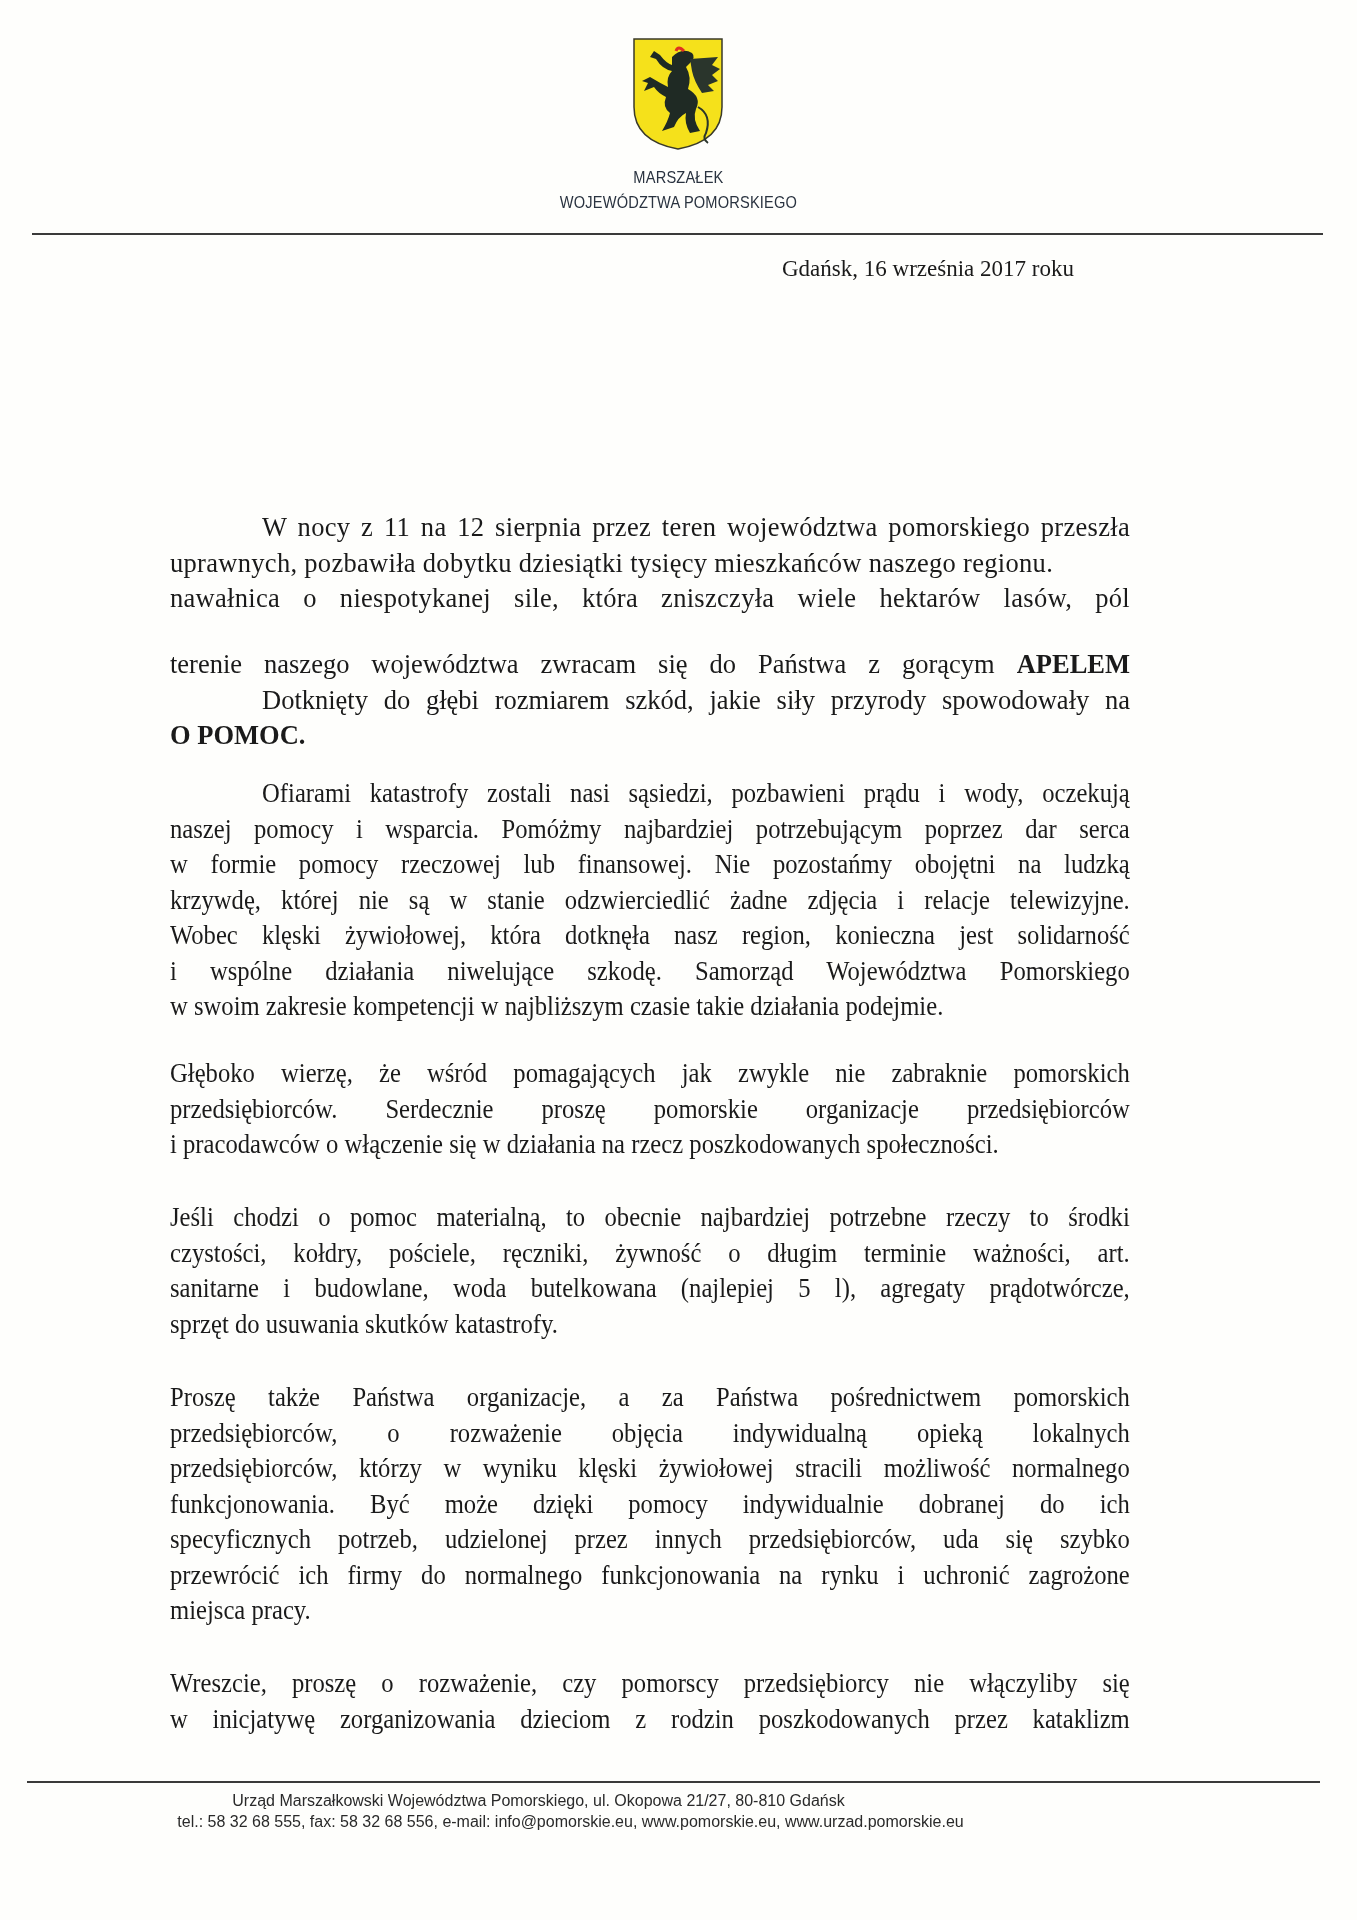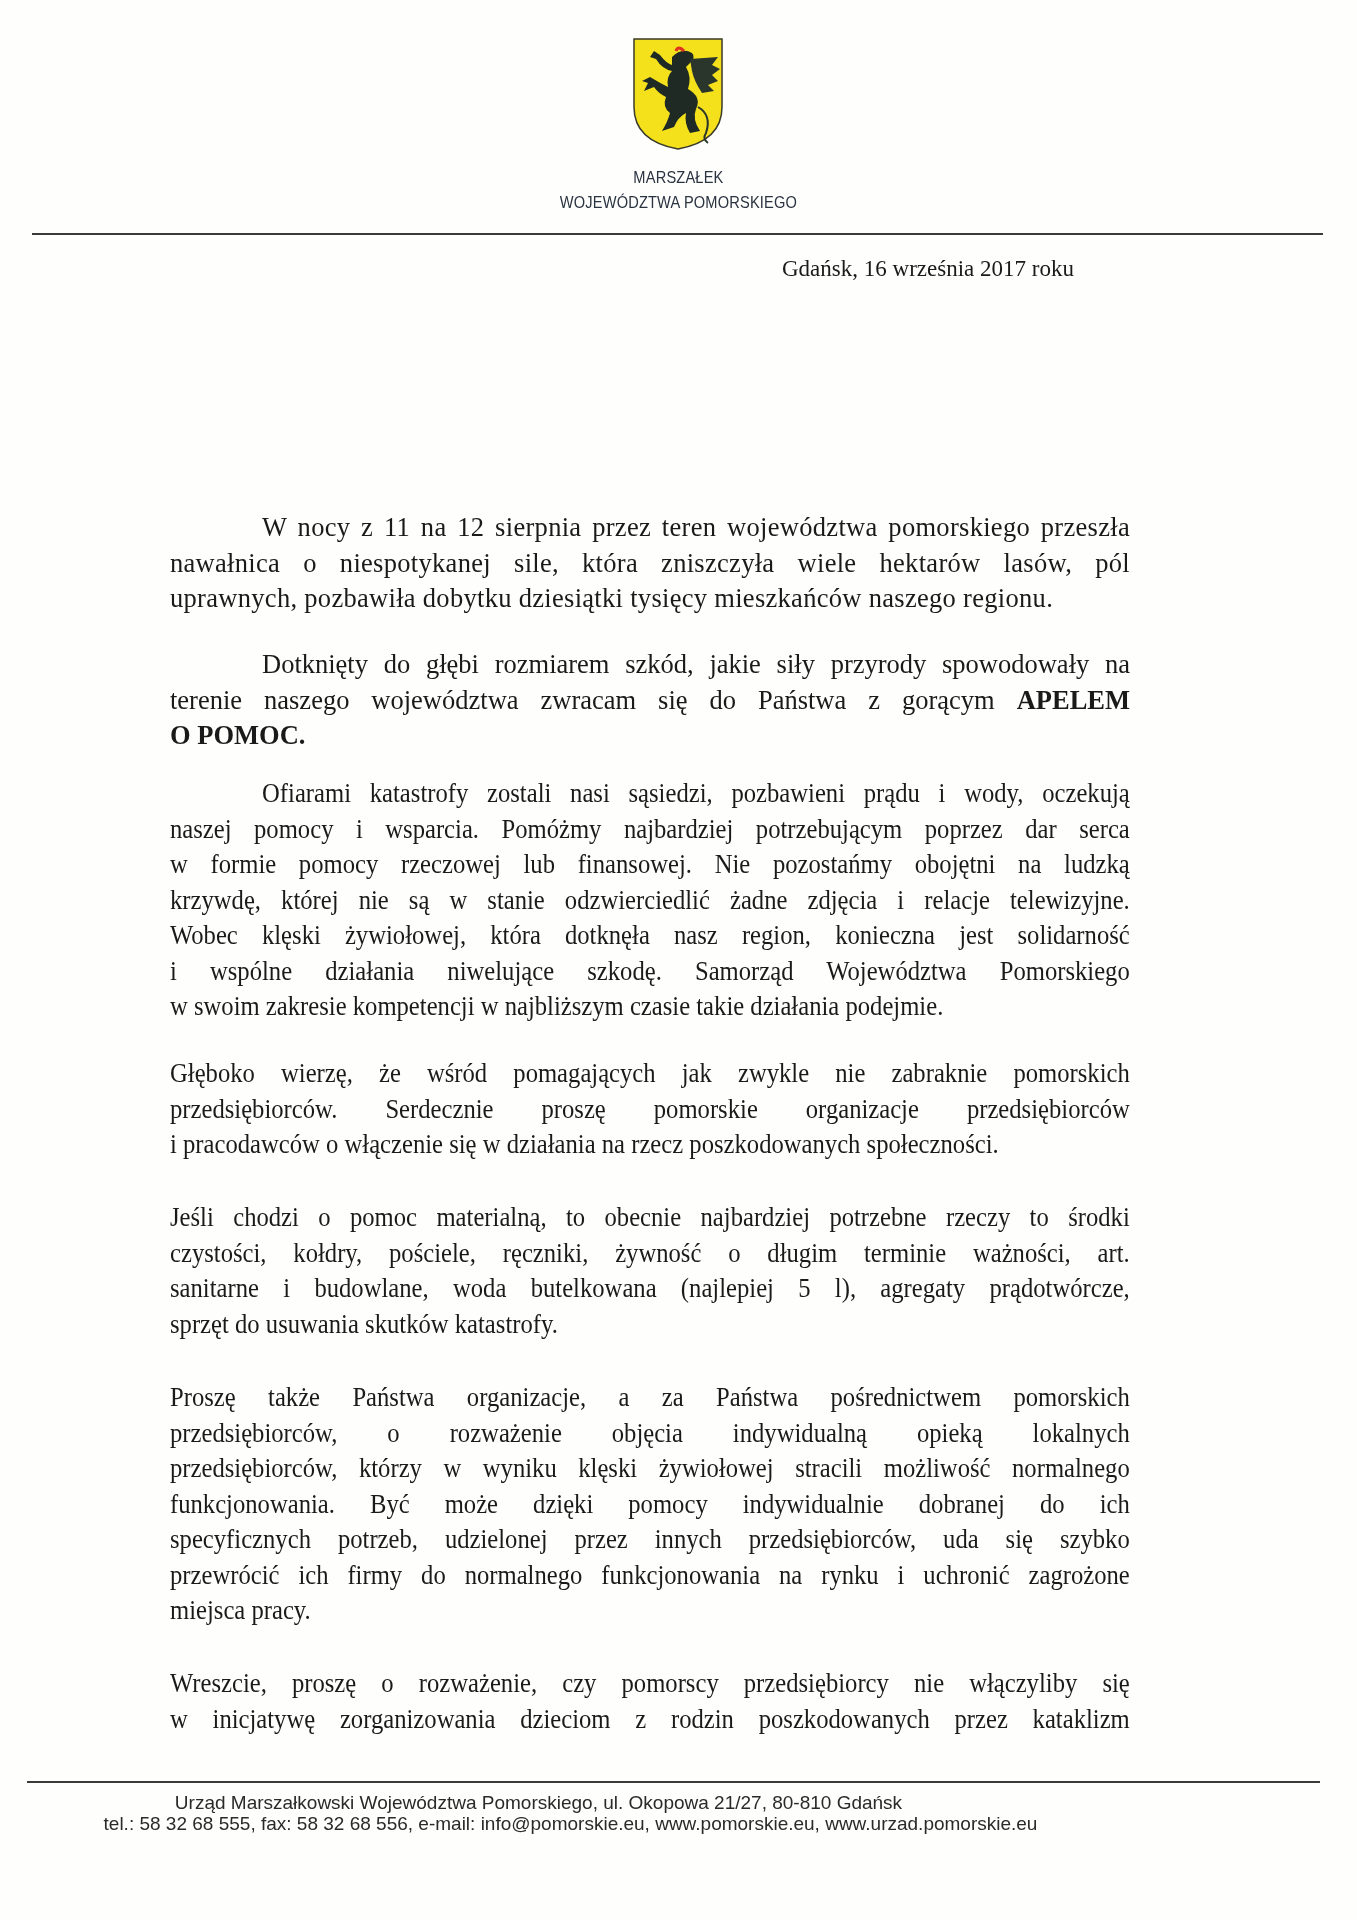--- a/index.html
+++ b/index.html
@@ -47,21 +47,21 @@
     #p2 { top: 647px; }
     #p3 { top: 776px; }
     #p4 { top: 1056px; }
     #p5 { top: 1200px; }
     #p6 { top: 1380px; }
     #p7 { top: 1666px; }
 
     .footer {
       left: 0; width: 1077px; text-align: center;
       font-family: "Liberation Sans", sans-serif;
-      font-size: 19px; color: #2a2a2a; white-space: nowrap;
+      font-size: 16px; color: #2a2a2a; white-space: nowrap;
     }
     #footer-1 { top: 1792px; }
     #footer-2 { top: 1813px; margin-left: 32px; }
   </style>
 </head>
 <body>
 
 <div id="crest" class="abs">
   <svg width="92" height="114" viewBox="0 0 92 114">
     <path d="M2 2 H90 V70 Q90 104 46 112 Q2 104 2 70 Z" fill="#f5e11b" stroke="#3a3a2a" stroke-width="1.5"></path>
@@ -79,27 +79,27 @@
 <div id="lh-2" class="abs lh-text">WOJEWÓDZTWA POMORSKIEGO</div>
 <div id="rule-top" class="abs rule"></div>
 
 <div id="date" class="abs">Gdańsk, 16 września 2017 roku</div>
 
 <div id="title" class="abs title">
 </div>
 
 <div id="p1" class="abs para">
   <span class="line" style="padding-left:92px">W nocy z 11 na 12 sierpnia przez teren województwa pomorskiego przeszła</span>
+  <span class="line last">uprawnych, pozbawiła dobytku dziesiątki tysięcy mieszkańców naszego regionu.</span>
   <span class="line">nawałnica o niespotykanej sile, która zniszczyła wiele hektarów lasów, pól</span>
-  <span class="line last">uprawnych, pozbawiła dobytku dziesiątki tysięcy mieszkańców naszego regionu.</span>
 </div>
 
 <div id="p2" class="abs para">
+  <span class="line"><span>terenie naszego województwa zwracam się do Państwa z gorącym</span> <b class="bold">APELEM</b></span>
   <span class="line" style="padding-left:92px">Dotknięty do głębi rozmiarem szkód, jakie siły przyrody spowodowały na</span>
-  <span class="line"><span>terenie naszego województwa zwracam się do Państwa z gorącym</span> <b class="bold">APELEM</b></span>
   <span class="line last bold">O POMOC.</span>
 </div>
 
 <div id="p3" class="abs para narrow">
   <span class="line" style="padding-left:99px">Ofiarami katastrofy zostali nasi sąsiedzi, pozbawieni prądu i wody, oczekują</span>
   <span class="line">naszej pomocy i wsparcia. Pomóżmy najbardziej potrzebującym poprzez dar serca</span>
   <span class="line">w formie pomocy rzeczowej lub finansowej. Nie pozostańmy obojętni na ludzką</span>
   <span class="line">krzywdę, której nie są w stanie odzwierciedlić żadne zdjęcia i relacje telewizyjne.</span>
   <span class="line">Wobec klęski żywiołowej, która dotknęła nasz region, konieczna jest solidarność</span>
   <span class="line">i wspólne działania niwelujące szkodę. Samorząd Województwa Pomorskiego</span>

